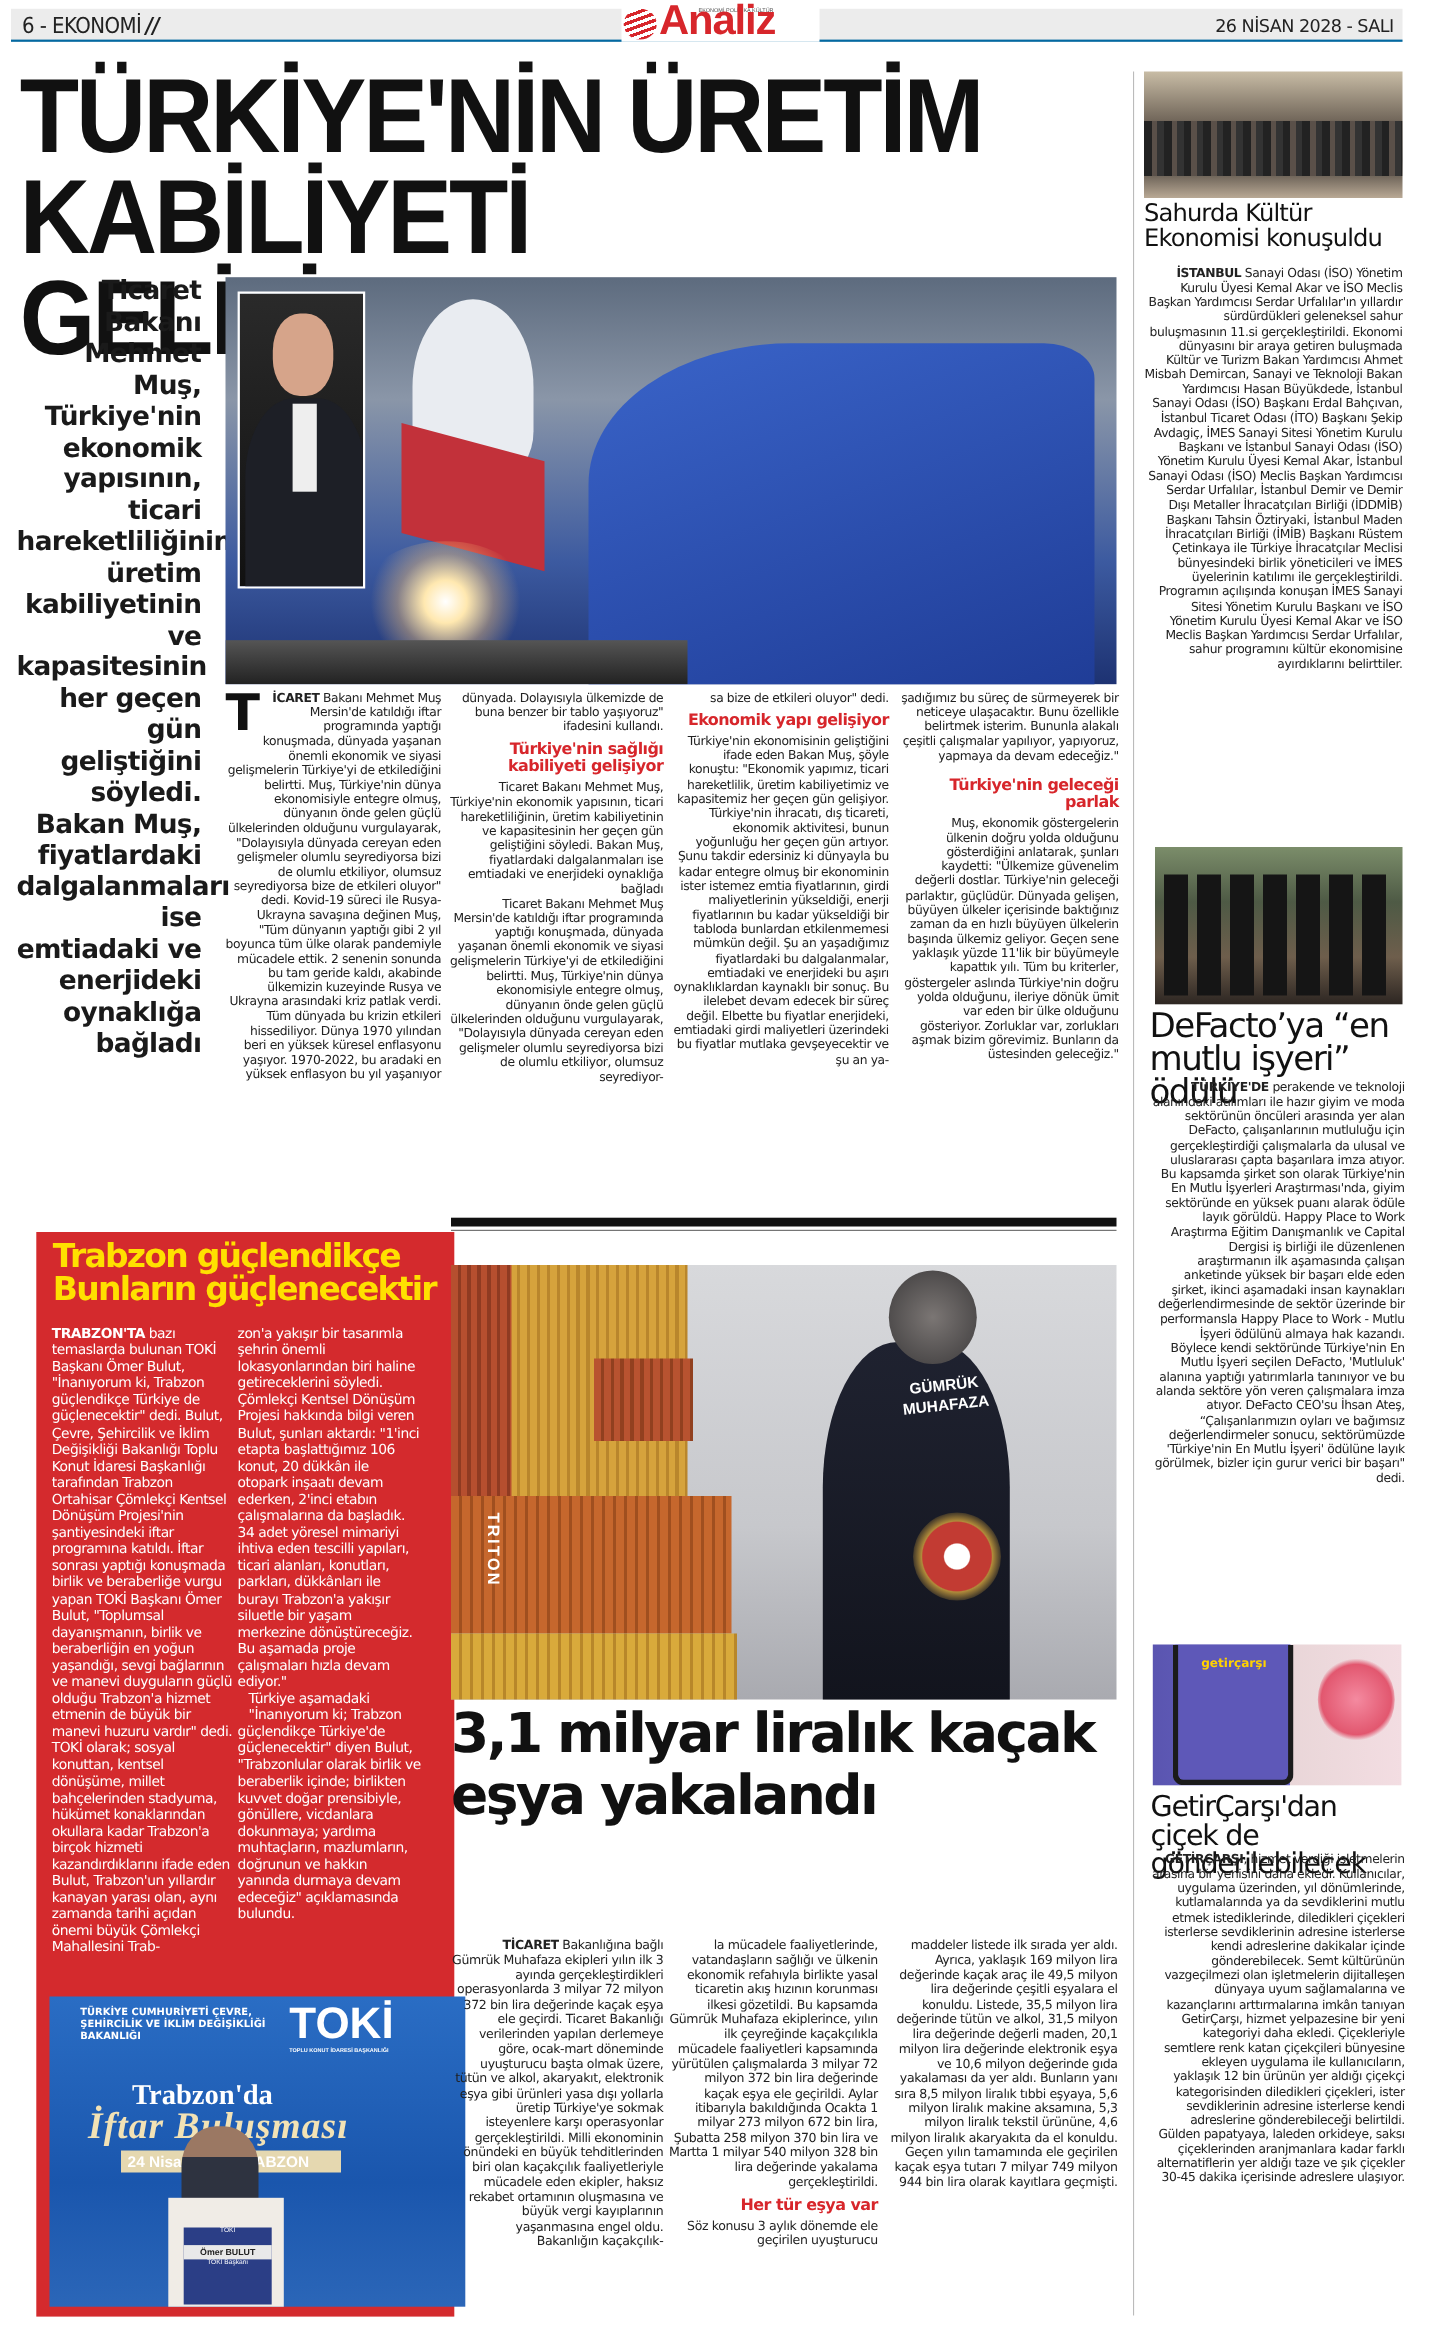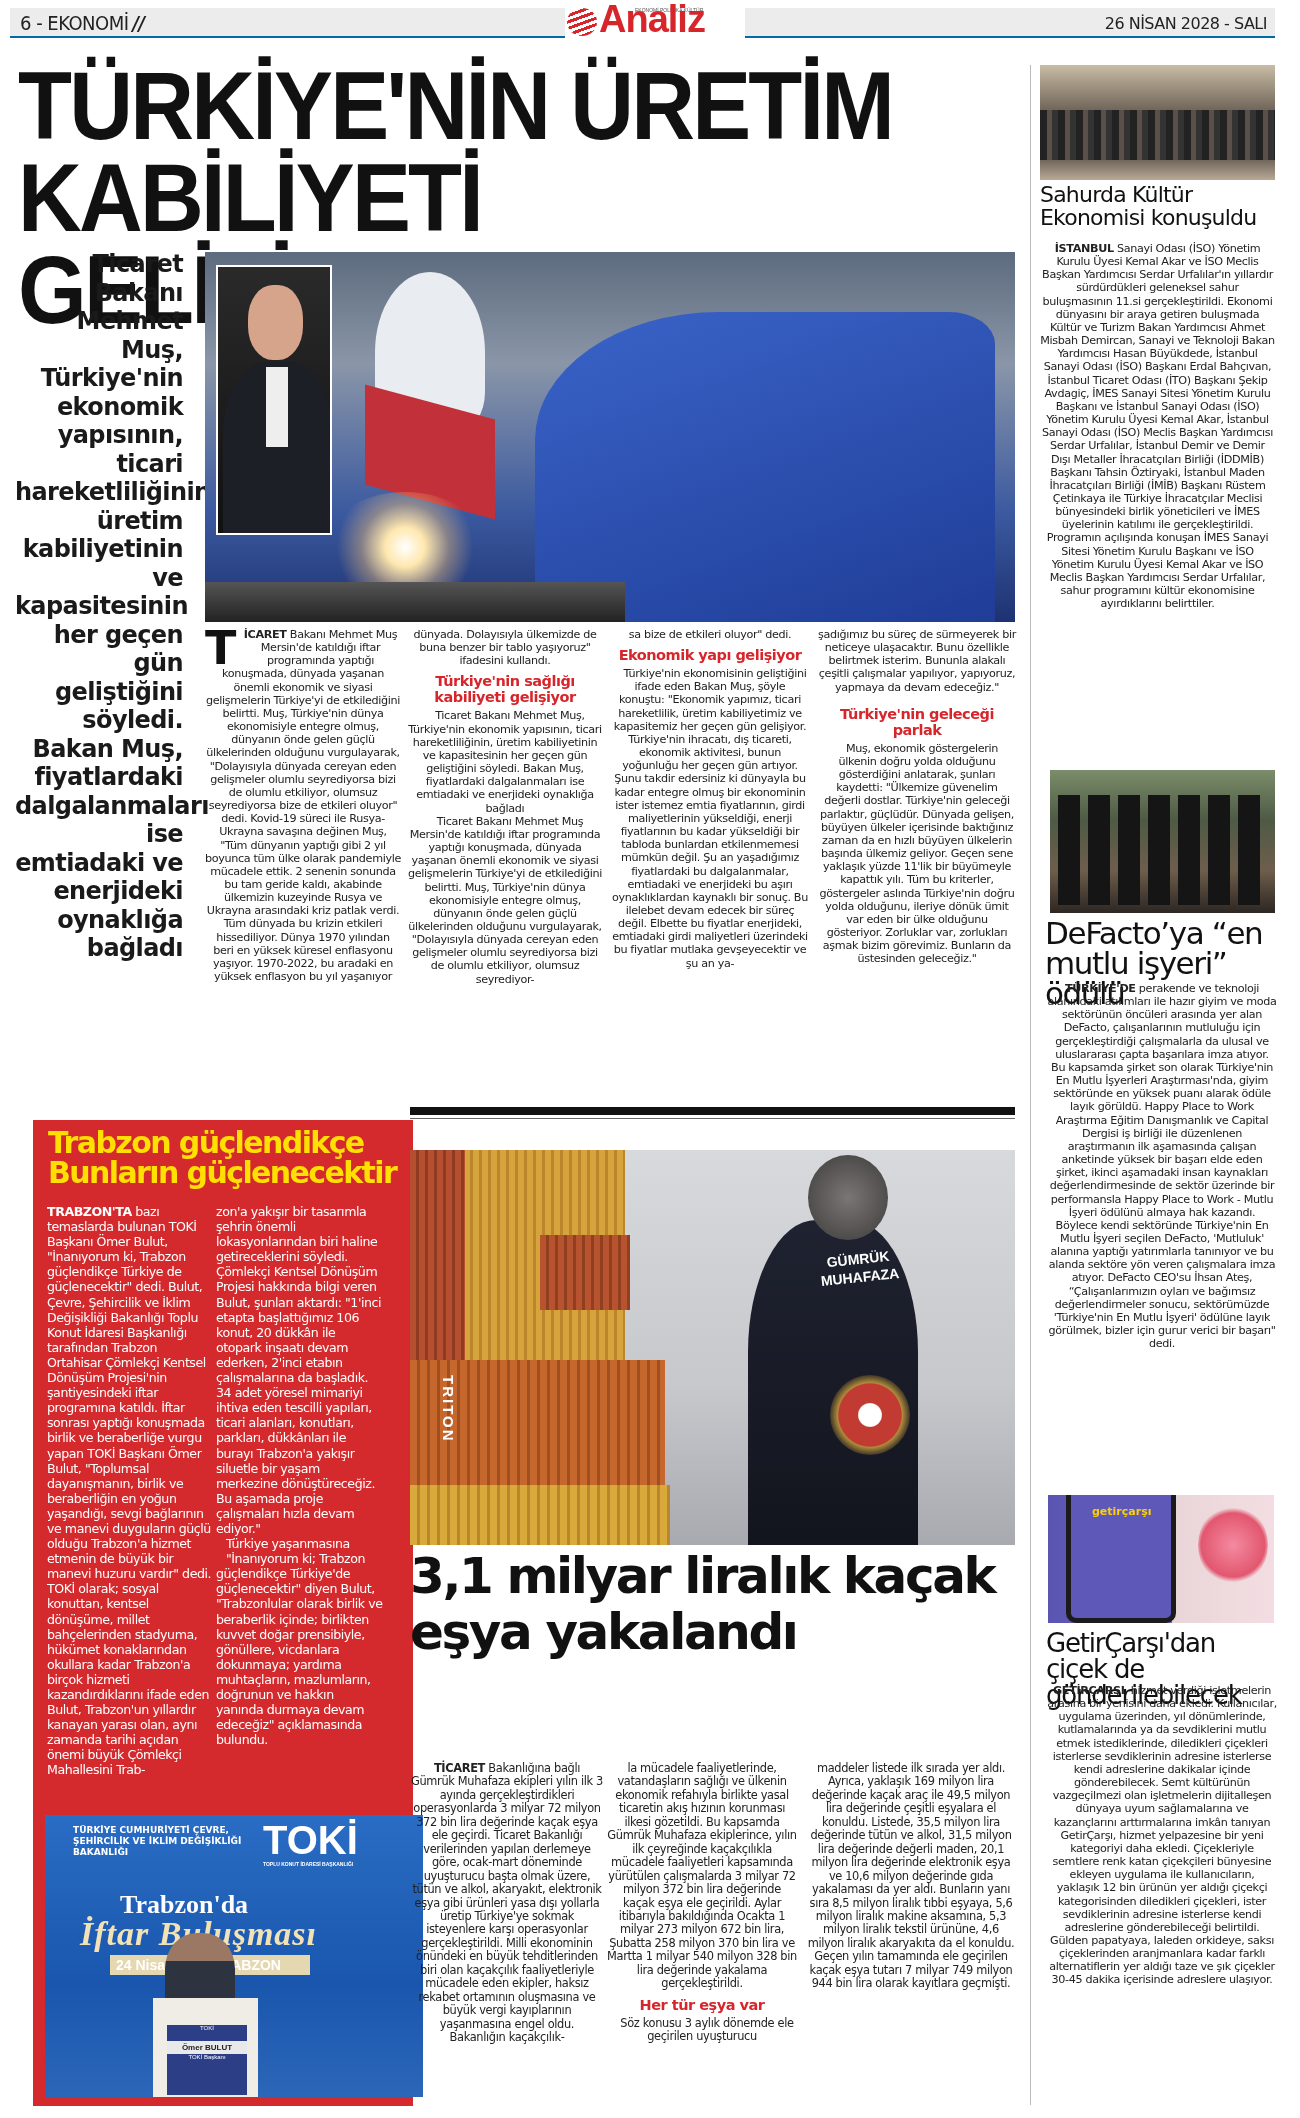--- a/index.html
+++ b/index.html
@@ -23,21 +23,21 @@
 #mainphoto .helmet{left:170px;top:20px;width:110px;height:160px;border-radius:60% 60% 30% 30%;background:#e9ecf1}
 #mainphoto .shield{left:160px;top:150px;width:130px;height:100px;background:#c2313a;transform:skewY(15deg)}
 #mainphoto .worker{left:330px;top:60px;width:460px;height:320px;border-radius:40% 10% 0 0;background:linear-gradient(160deg,#3a64c9,#1f3c96)}
 #mainphoto .spark{left:120px;top:240px;width:160px;height:110px;border-radius:50%;background:radial-gradient(circle,#fff 0%,#ffe8b0 20%,rgba(255,200,120,.4) 45%,transparent 70%)}
 #mainphoto .pipe{left:0;top:330px;width:420px;height:40px;background:linear-gradient(180deg,#555,#222)}
 #inset{left:216px;top:265px;width:116px;height:270px;border:2px solid #fff;background:linear-gradient(180deg,#2a2a2a,#111);overflow:hidden}
 #inset .face{left:30px;top:18px;width:55px;height:75px;border-radius:45%;background:#d6a48a}
 #inset .suit{left:5px;top:95px;width:110px;height:180px;border-radius:40% 40% 0 0;background:#1d1f26}
 #inset .shirt{left:48px;top:100px;width:22px;height:80px;background:#eee}
 
-.col{font-family:"DejaVu Sans",sans-serif;font-size:11.2px;line-height:13.15px;letter-spacing:-0.35px;color:#222;text-align:center}
+.col{font-family:"DejaVu Sans",sans-serif;font-size:11.2px;line-height:13.15px;letter-spacing:-0.35px;color:#222;text-align:right}
 .col p{text-indent:10px}
 .col p.ni{text-indent:0}
 .sub{font-family:"DejaVu Sans",sans-serif;font-weight:bold;color:#d7262b;font-size:14.5px;line-height:16px;letter-spacing:-0.5px;margin:6px 0 4px}
 .drop{float:left;font-size:46px;line-height:38px;font-weight:900;font-family:"DejaVu Sans",sans-serif;margin:1px 4px 0 0;color:#111}
 .lead{font-weight:bold}
 
 #divider{left:410px;top:1107px;width:605px;height:8px;background:#111}
 #divider2{left:410px;top:1118px;width:605px;height:1px;background:#666}
 #vrule1{left:1030px;top:65px;width:1px;height:2040px;background:#bbb}
 
@@ -150,21 +150,21 @@
 <div id="divider2" class="abs"></div>
 <div id="vrule1" class="abs"></div>
 
 <div id="redbox" class="abs"></div>
 <div id="redhead" class="abs">Trabzon güçlendikçe Bunların güçlenecektir</div>
 <div id="rcol1" class="abs rcol">
   <p class="ni"><span style="font-weight:bold">TRABZON'TA</span><span> bazı temaslarda bulunan TOKİ Başkanı Ömer Bulut, "İnanıyorum ki, Trabzon güçlendikçe Türkiye de güçlenecektir" dedi. Bulut, Çevre, Şehircilik ve İklim Değişikliği Bakanlığı Toplu Konut İdaresi Başkanlığı tarafından Trabzon Ortahisar Çömlekçi Kentsel Dönüşüm Projesi'nin şantiyesindeki iftar programına katıldı. İftar sonrası yaptığı konuşmada birlik ve beraberliğe vurgu yapan TOKİ Başkanı Ömer Bulut, "Toplumsal dayanışmanın, birlik ve beraberliğin en yoğun yaşandığı, sevgi bağlarının ve manevi duyguların güçlü olduğu Trabzon'a hizmet etmenin de büyük bir manevi huzuru vardır" dedi. TOKİ olarak; sosyal konuttan, kentsel dönüşüme, millet bahçelerinden stadyuma, hükümet konaklarından okullara kadar Trabzon'a birçok hizmeti kazandırdıklarını ifade eden Bulut, Trabzon'un yıllardır kanayan yarası olan, aynı zamanda tarihi açıdan önemi büyük Çömlekçi Mahallesini Trab-</span></p>
 </div>
 <div id="rcol2" class="abs rcol">
   <p class="ni">zon'a yakışır bir tasarımla şehrin önemli lokasyonlarından biri haline getireceklerini söyledi. Çömlekçi Kentsel Dönüşüm Projesi hakkında bilgi veren Bulut, şunları aktardı: "1'inci etapta başlattığımız 106 konut, 20 dükkân ile otopark inşaatı devam ederken, 2'inci etabın çalışmalarına da başladık. 34 adet yöresel mimariyi ihtiva eden tescilli yapıları, ticari alanları, konutları, parkları, dükkânları ile burayı Trabzon'a yakışır siluetle bir yaşam merkezine dönüştüreceğiz. Bu aşamada proje çalışmaları hızla devam ediyor."</p>
-  <p>Türkiye yaşanmasına</p>
+  <p>Türkiye aşamadaki</p>
   <p>"İnanıyorum ki; Trabzon güçlendikçe Türkiye'de güçlenecektir" diyen Bulut, "Trabzonlular olarak birlik ve beraberlik içinde; birlikten kuvvet doğar prensibiyle, gönüllere, vicdanlara dokunmaya; yardıma muhtaçların, mazlumların, doğrunun ve hakkın yanında durmaya devam edeceğiz" açıklamasında bulundu.</p>
 </div>
 <div id="tokiphoto" class="abs">
   <div class="abs t1" style="width:180px">TÜRKİYE CUMHURİYETİ ÇEVRE, ŞEHİRCİLİK VE İKLİM DEĞİŞİKLİĞİ BAKANLIĞI</div>
   <div class="abs toki">TOKİ</div>
   <div class="abs tokisub">TOPLU KONUT İDARESİ BAŞKANLIĞI</div>
   <div class="abs trab">Trabzon'da</div>
   <div class="abs iftar">İftar Buluşması</div>
   <div class="abs datebar">24 Nisan 2022 TRABZON</div>
   <div class="abs man"></div>

